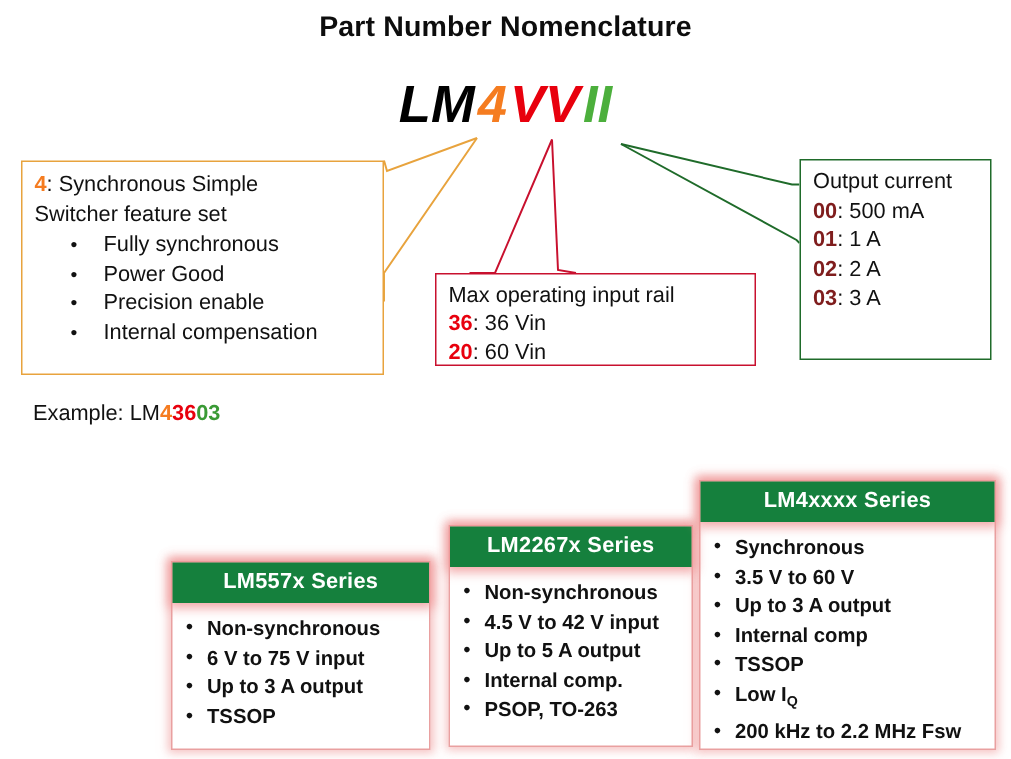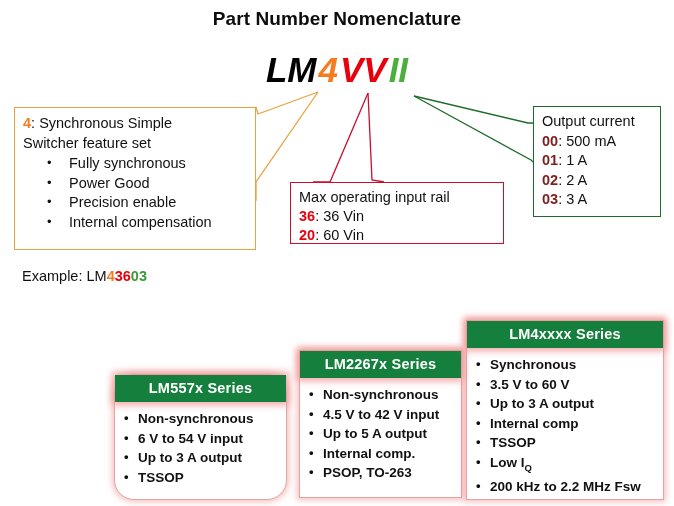--- a/index.html
+++ b/index.html
@@ -106,21 +106,21 @@
     font-size: 14.5px;
     color: #111111;
     line-height: 19px;
   }
   #box-rail .key { color: #E8000D; font-weight: bold; }
 
   #box-current {
     left: 533px;
     top: 106px;
     width: 128px;
-    height: 111px;
+    height: 134px;
     border: 1.5px solid #1F6B2A;
     padding: 5px 6px 0 8px;
     font-size: 14.5px;
     color: #111111;
     line-height: 19.5px;
   }
   #box-current .key { color: #7f1d1d; font-weight: bold; }
 
   
   #example {
@@ -195,21 +195,21 @@
     white-space: nowrap;
   }
   .series ul li::before {
     content: "\2022";
     position: absolute;
     left: 0;
     top: -1px;
     font-size: 13px;
   }
 
-  #series-557x  { left: 114px; top: 374px; width: 173px; height: 126px; border-radius: 20px; }
+  #series-557x  { left: 114px; top: 374px; width: 173px; height: 126px; }
   #series-2267x { left: 299px; top: 350px; width: 163px; height: 148px; }
   #series-4xxxx { left: 466px; top: 320px; width: 198px; height: 180px; }
 </style>
 </head>
 <body>
 
 <div id="page">
 
   <div id="title">Part Number Nomenclature</div>
 
@@ -256,21 +256,21 @@
 
   <div id="example">
     <div class="exline"><span>Example:  LM</span><span class="c-orange">4</span><span class="c-red">36</span><span class="c-green">03</span></div>
   </div>
 
   <div class="series" id="series-557x">
     <div class="shead">LM557x  Series</div>
     <div class="sbody">
       <ul>
         <li>Non-synchronous</li>
-        <li>6 V to 54 V input</li>
+        <li>6 V to 75 V input</li>
         <li>Up to 3 A output</li>
         <li>TSSOP</li>
       </ul>
     </div>
   </div>
 
   <div class="series" id="series-2267x">
     <div class="shead">LM2267x  Series</div>
     <div class="sbody">
       <ul>

